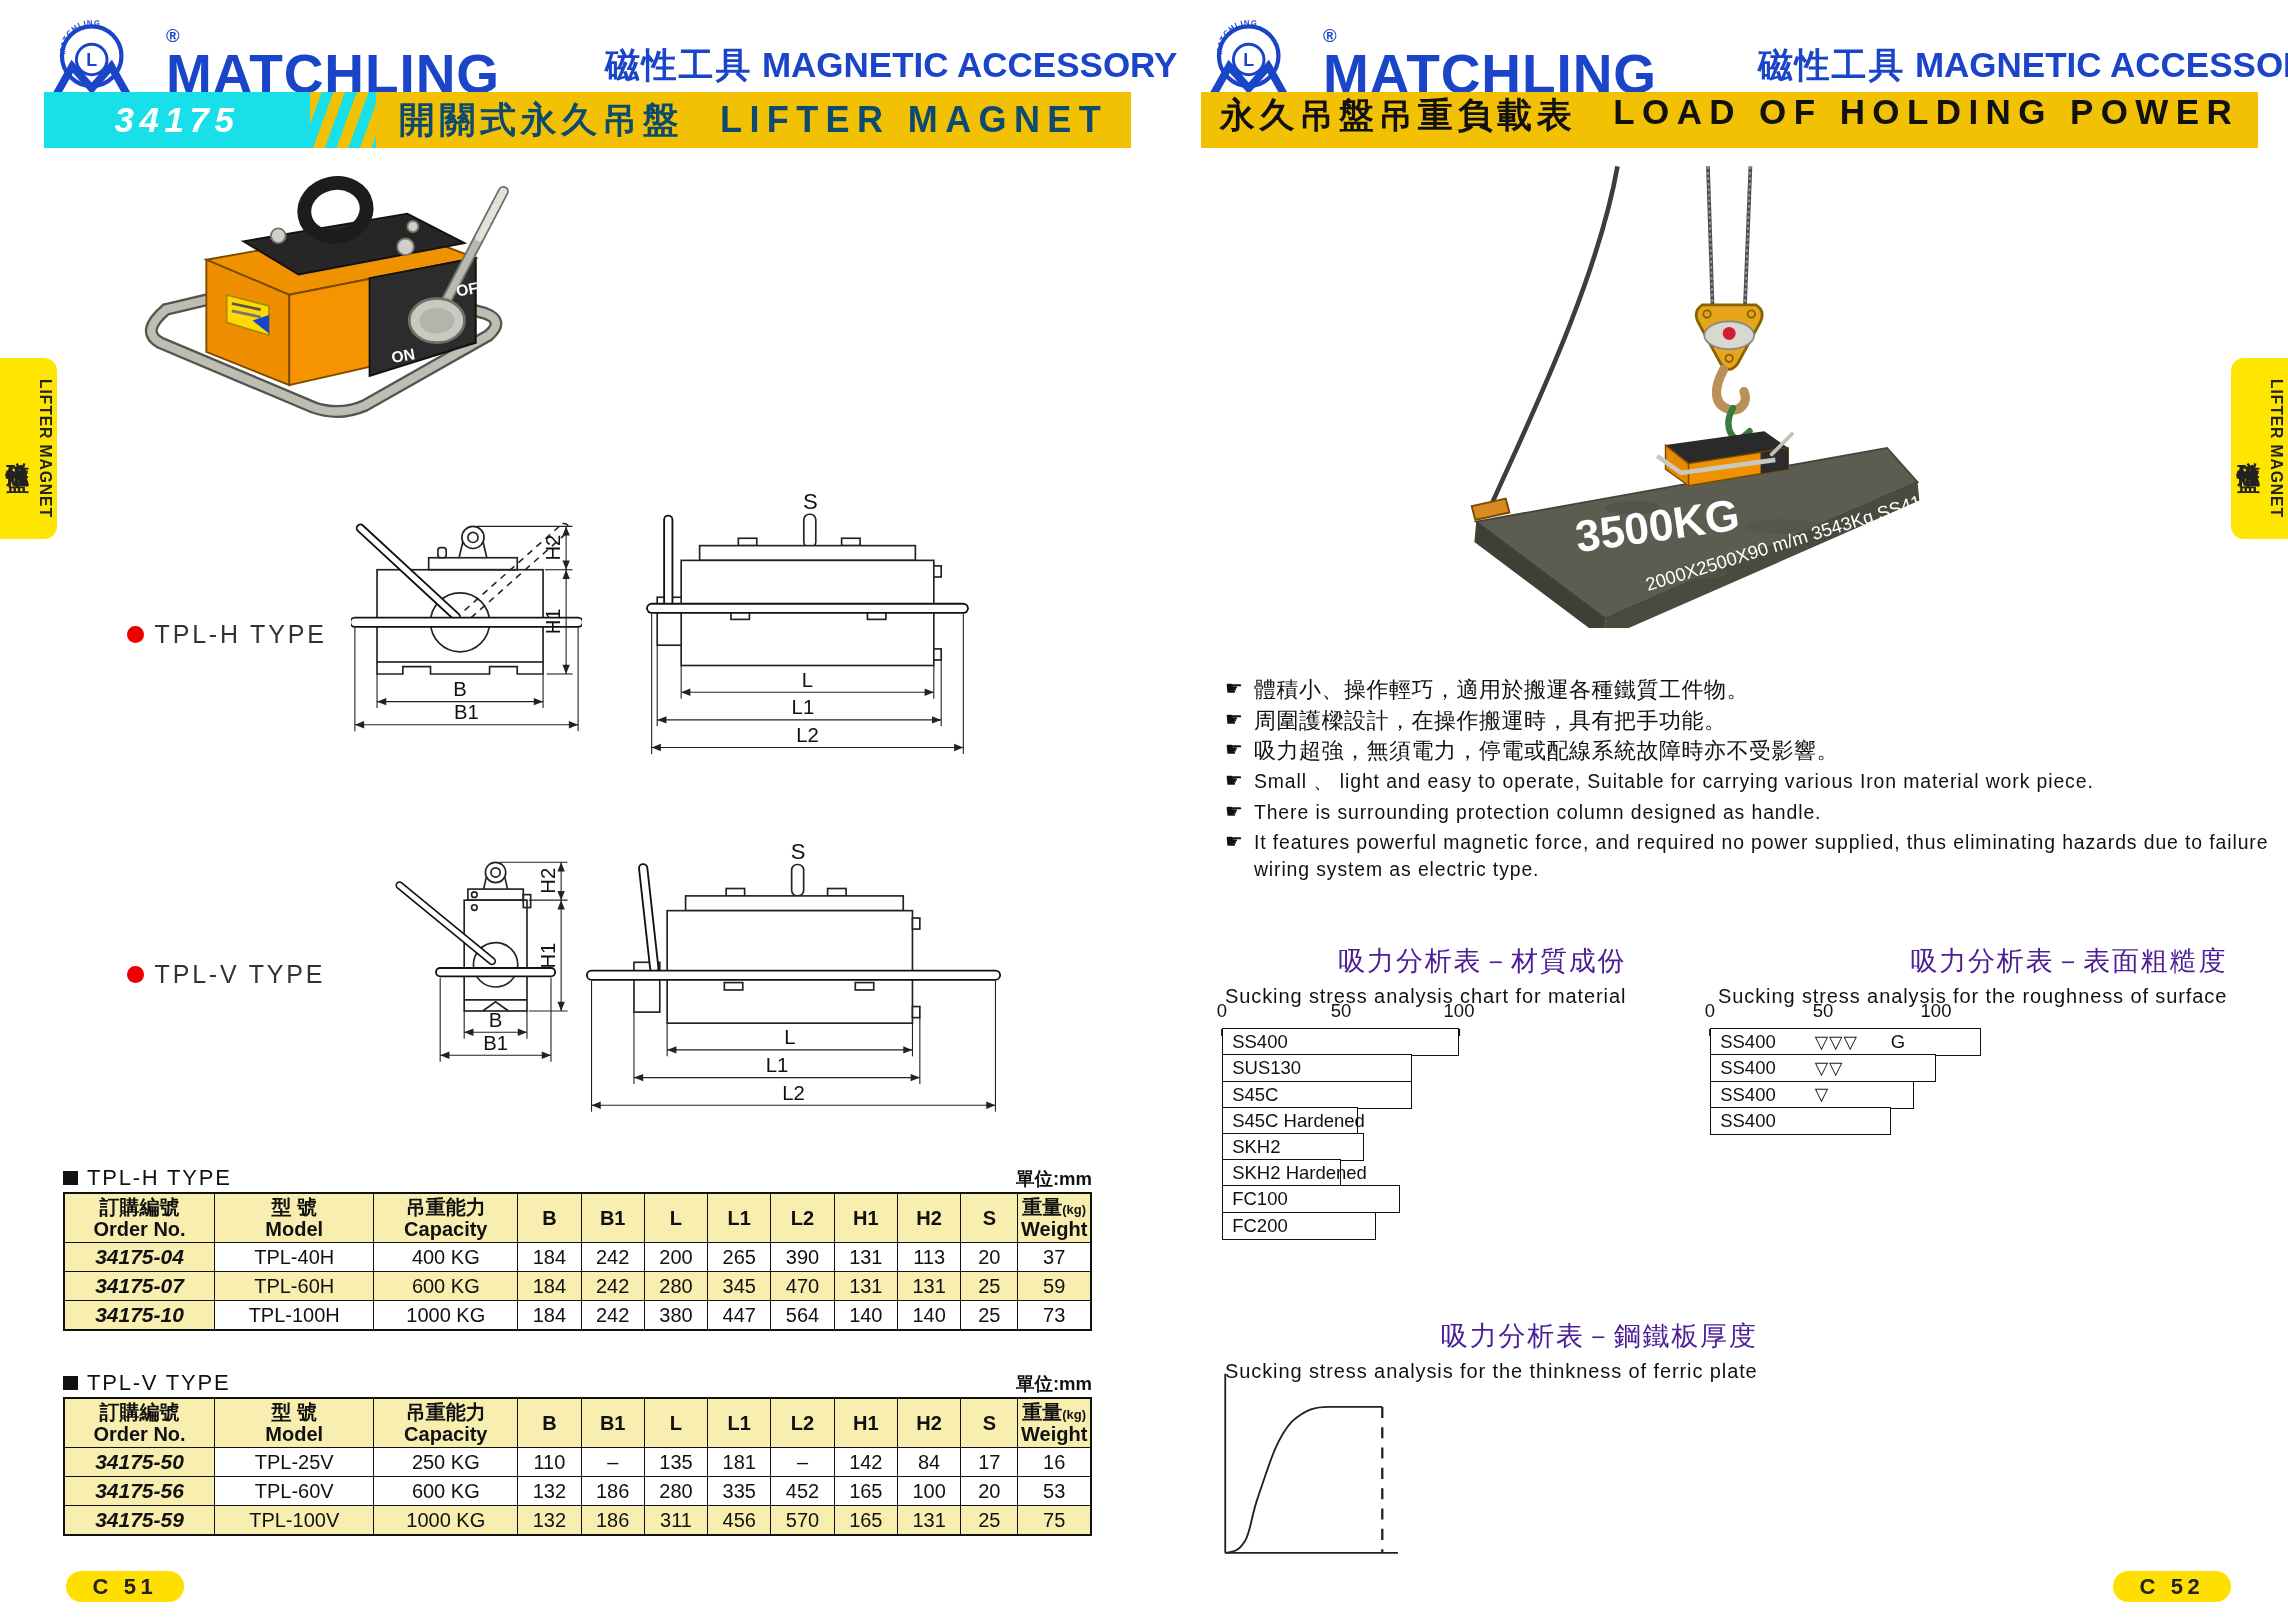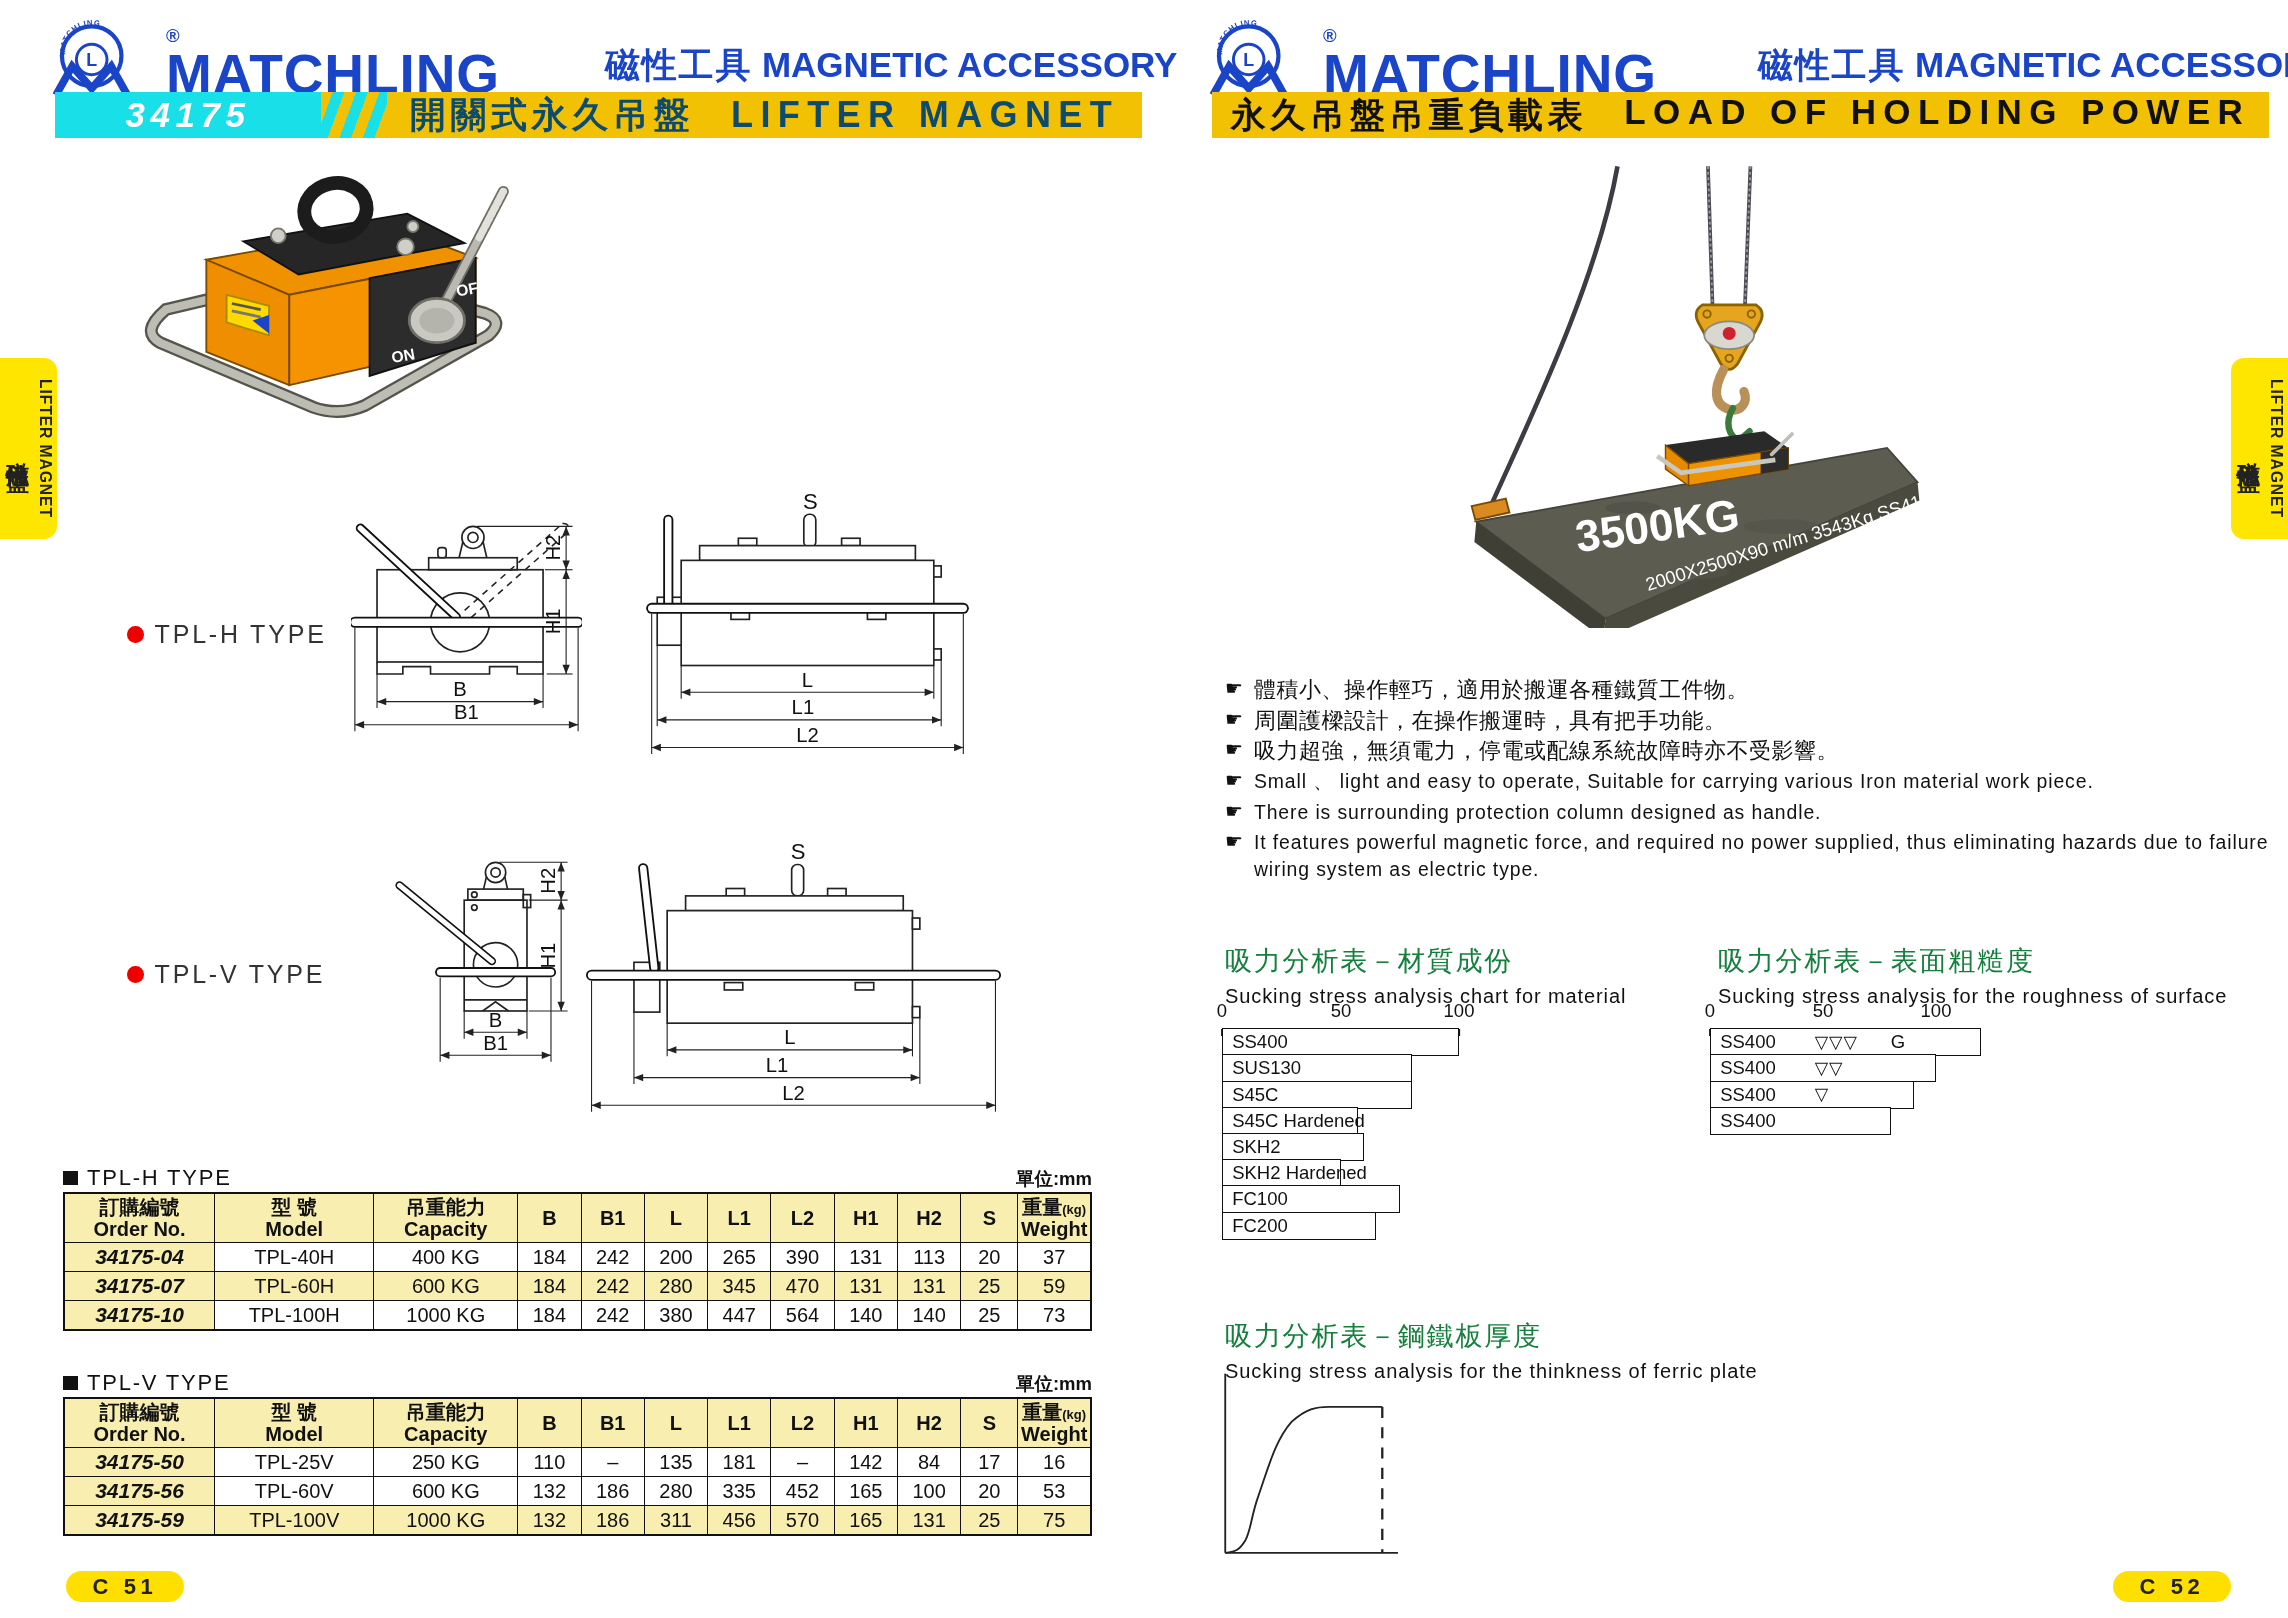--- a/index.html
+++ b/index.html
@@ -7,21 +7,21 @@
          font-family:"Liberation Sans",sans-serif;color:#111;}
   .abs{position:absolute;}
 
   
   .brand-row{display:flex;align-items:flex-end;}
   .brand-logo{font-weight:900;font-size:55px;color:#1b45c8;letter-spacing:0.9px;line-height:1;}
   .brand-reg{font-size:18.5px;color:#1b45c8;font-weight:700;vertical-align:top;}
   .category{font-size:35px;font-weight:700;color:#1b45c8;white-space:nowrap;}
   .category .zh{letter-spacing:1.8px;}
 
-  .titlebar{height:46px;display:flex;align-items:stretch;margin-left:11px;}
+  .titlebar{height:56px;display:flex;align-items:stretch;}
   .titlebar .code-box{background:#19dfe8;width:266px;display:flex;align-items:center;justify-content:center;
       color:#fff;font-size:35px;font-weight:900;font-style:italic;letter-spacing:5.5px;}
   .titlebar .stripes{width:66px;background:repeating-linear-gradient(110deg,#f3c103 0 11px,#19dfe8 11px 22px);}
   .titlebar .bar-rest{flex:1;background:#f3c103;display:flex;align-items:center;justify-content:center;
       font-size:36px;font-weight:700;color:#0c4a6e;}
   .titlebar.full{background:#f3c103;justify-content:center;align-items:flex-start;
       font-size:35px;font-weight:700;color:#111;}
   .titlebar .zh-t{letter-spacing:4.6px;margin-right:37px;}
   .titlebar .en-t{letter-spacing:7.4px;font-weight:700;}
 
@@ -57,21 +57,21 @@
 
   
   .bullets{width:1071px;}
   .bullet-row{display:flex;align-items:flex-start;margin-bottom:3.7px;}
   .bullet-icon{font-size:20px;line-height:24px;margin-right:11px;flex:0 0 auto;}
   .bullet-text{line-height:27px;letter-spacing:0.5px;}
   .bullet-row.zh .bullet-text{font-size:22px;}
   .bullet-row.en .bullet-text{font-size:19.4px;letter-spacing:0.9px;}
 
   
-  .chart-title-zh{font-size:27px;letter-spacing:1.8px;color:#15803d;}
+  .chart-title-zh{font-size:27px;letter-spacing:1.8px;color:#4c1d95;text-align:right;}
   .chart-title-en{font-size:20px;letter-spacing:0.9px;color:#111;margin-top:5.5px;}
   .barchart .axis{position:relative;height:28px;border-bottom:1.8px solid #111;}
   .barchart .tick-label{position:absolute;bottom:7.4px;transform:translateX(-50%);font-size:18.5px;}
   .barchart .tick-mark{position:absolute;bottom:-7.4px;width:1.8px;height:7.4px;background:#111;transform:translateX(-0.9px);}
   .barchart .bars{position:relative;}
   .barchart .bar{box-sizing:border-box;border:1.8px solid #111;background:#fff;margin-top:-1.8px;
       display:flex;align-items:center;font-size:18.5px;white-space:nowrap;}
   .barchart .bar-label{margin-left:9.2px;}
   .barchart .rough{margin-left:39px;font-size:17.5px;letter-spacing:0.9px;}
   .barchart .rough-g{margin-left:33px;}

